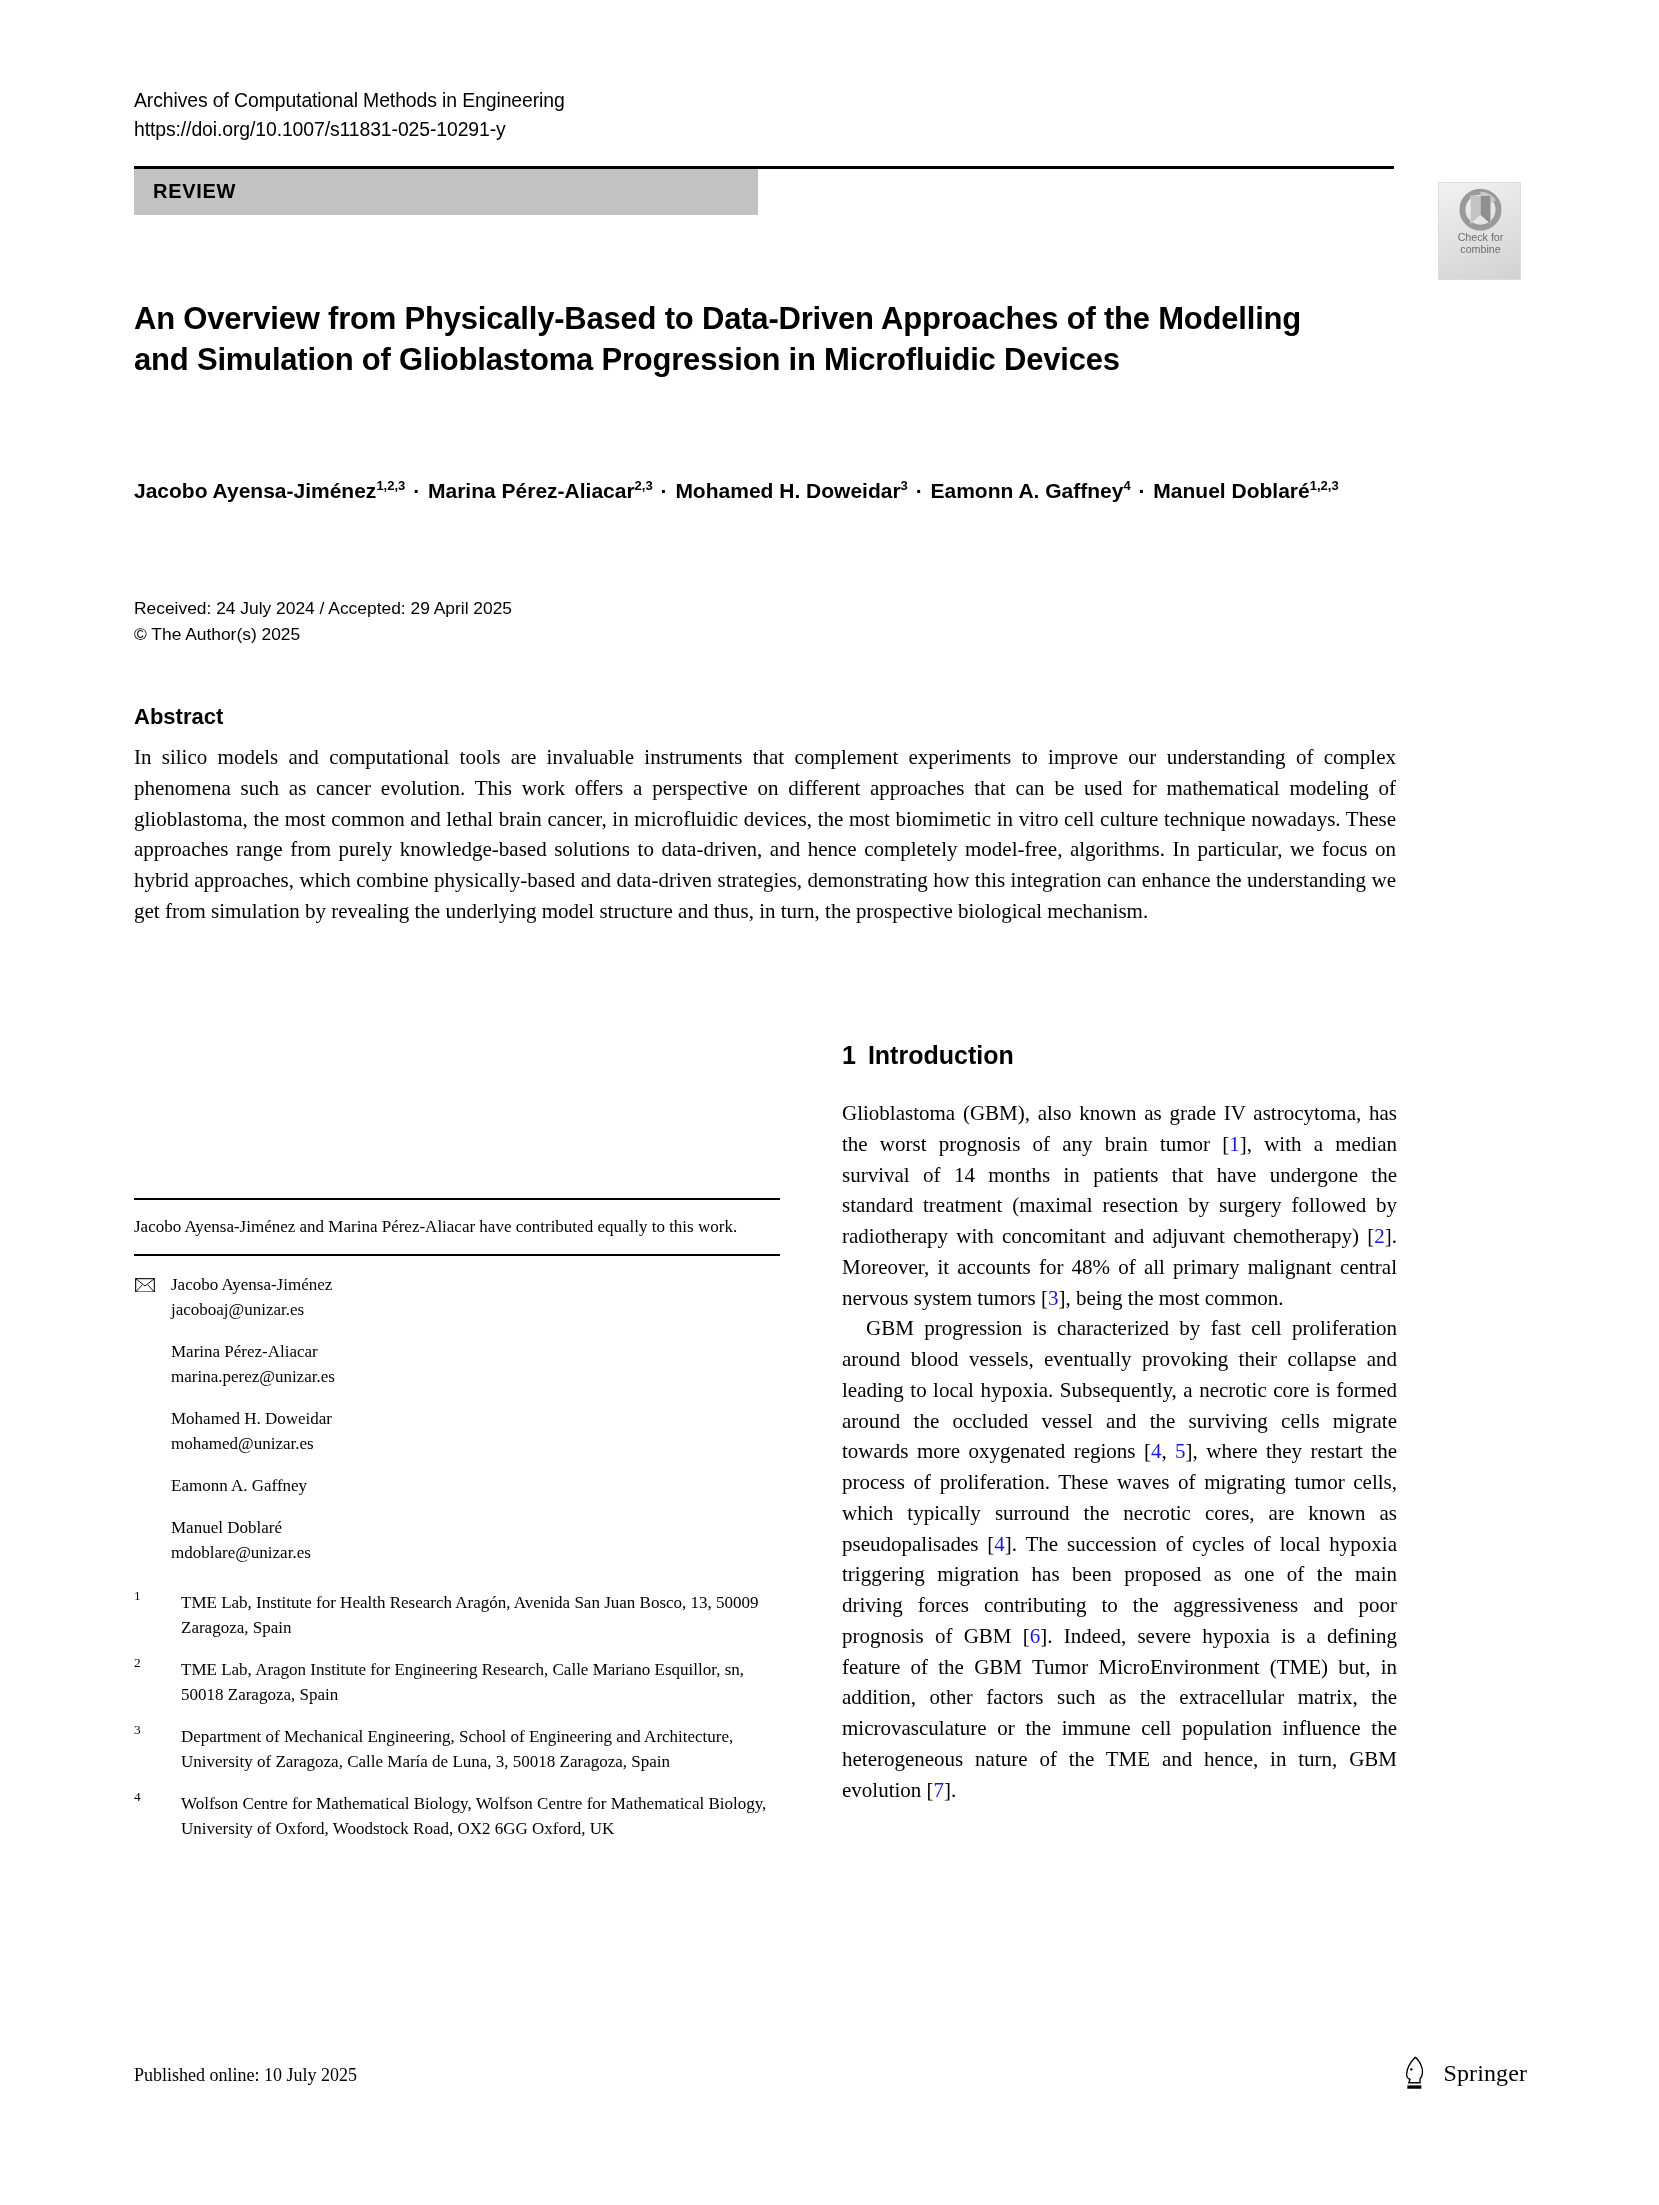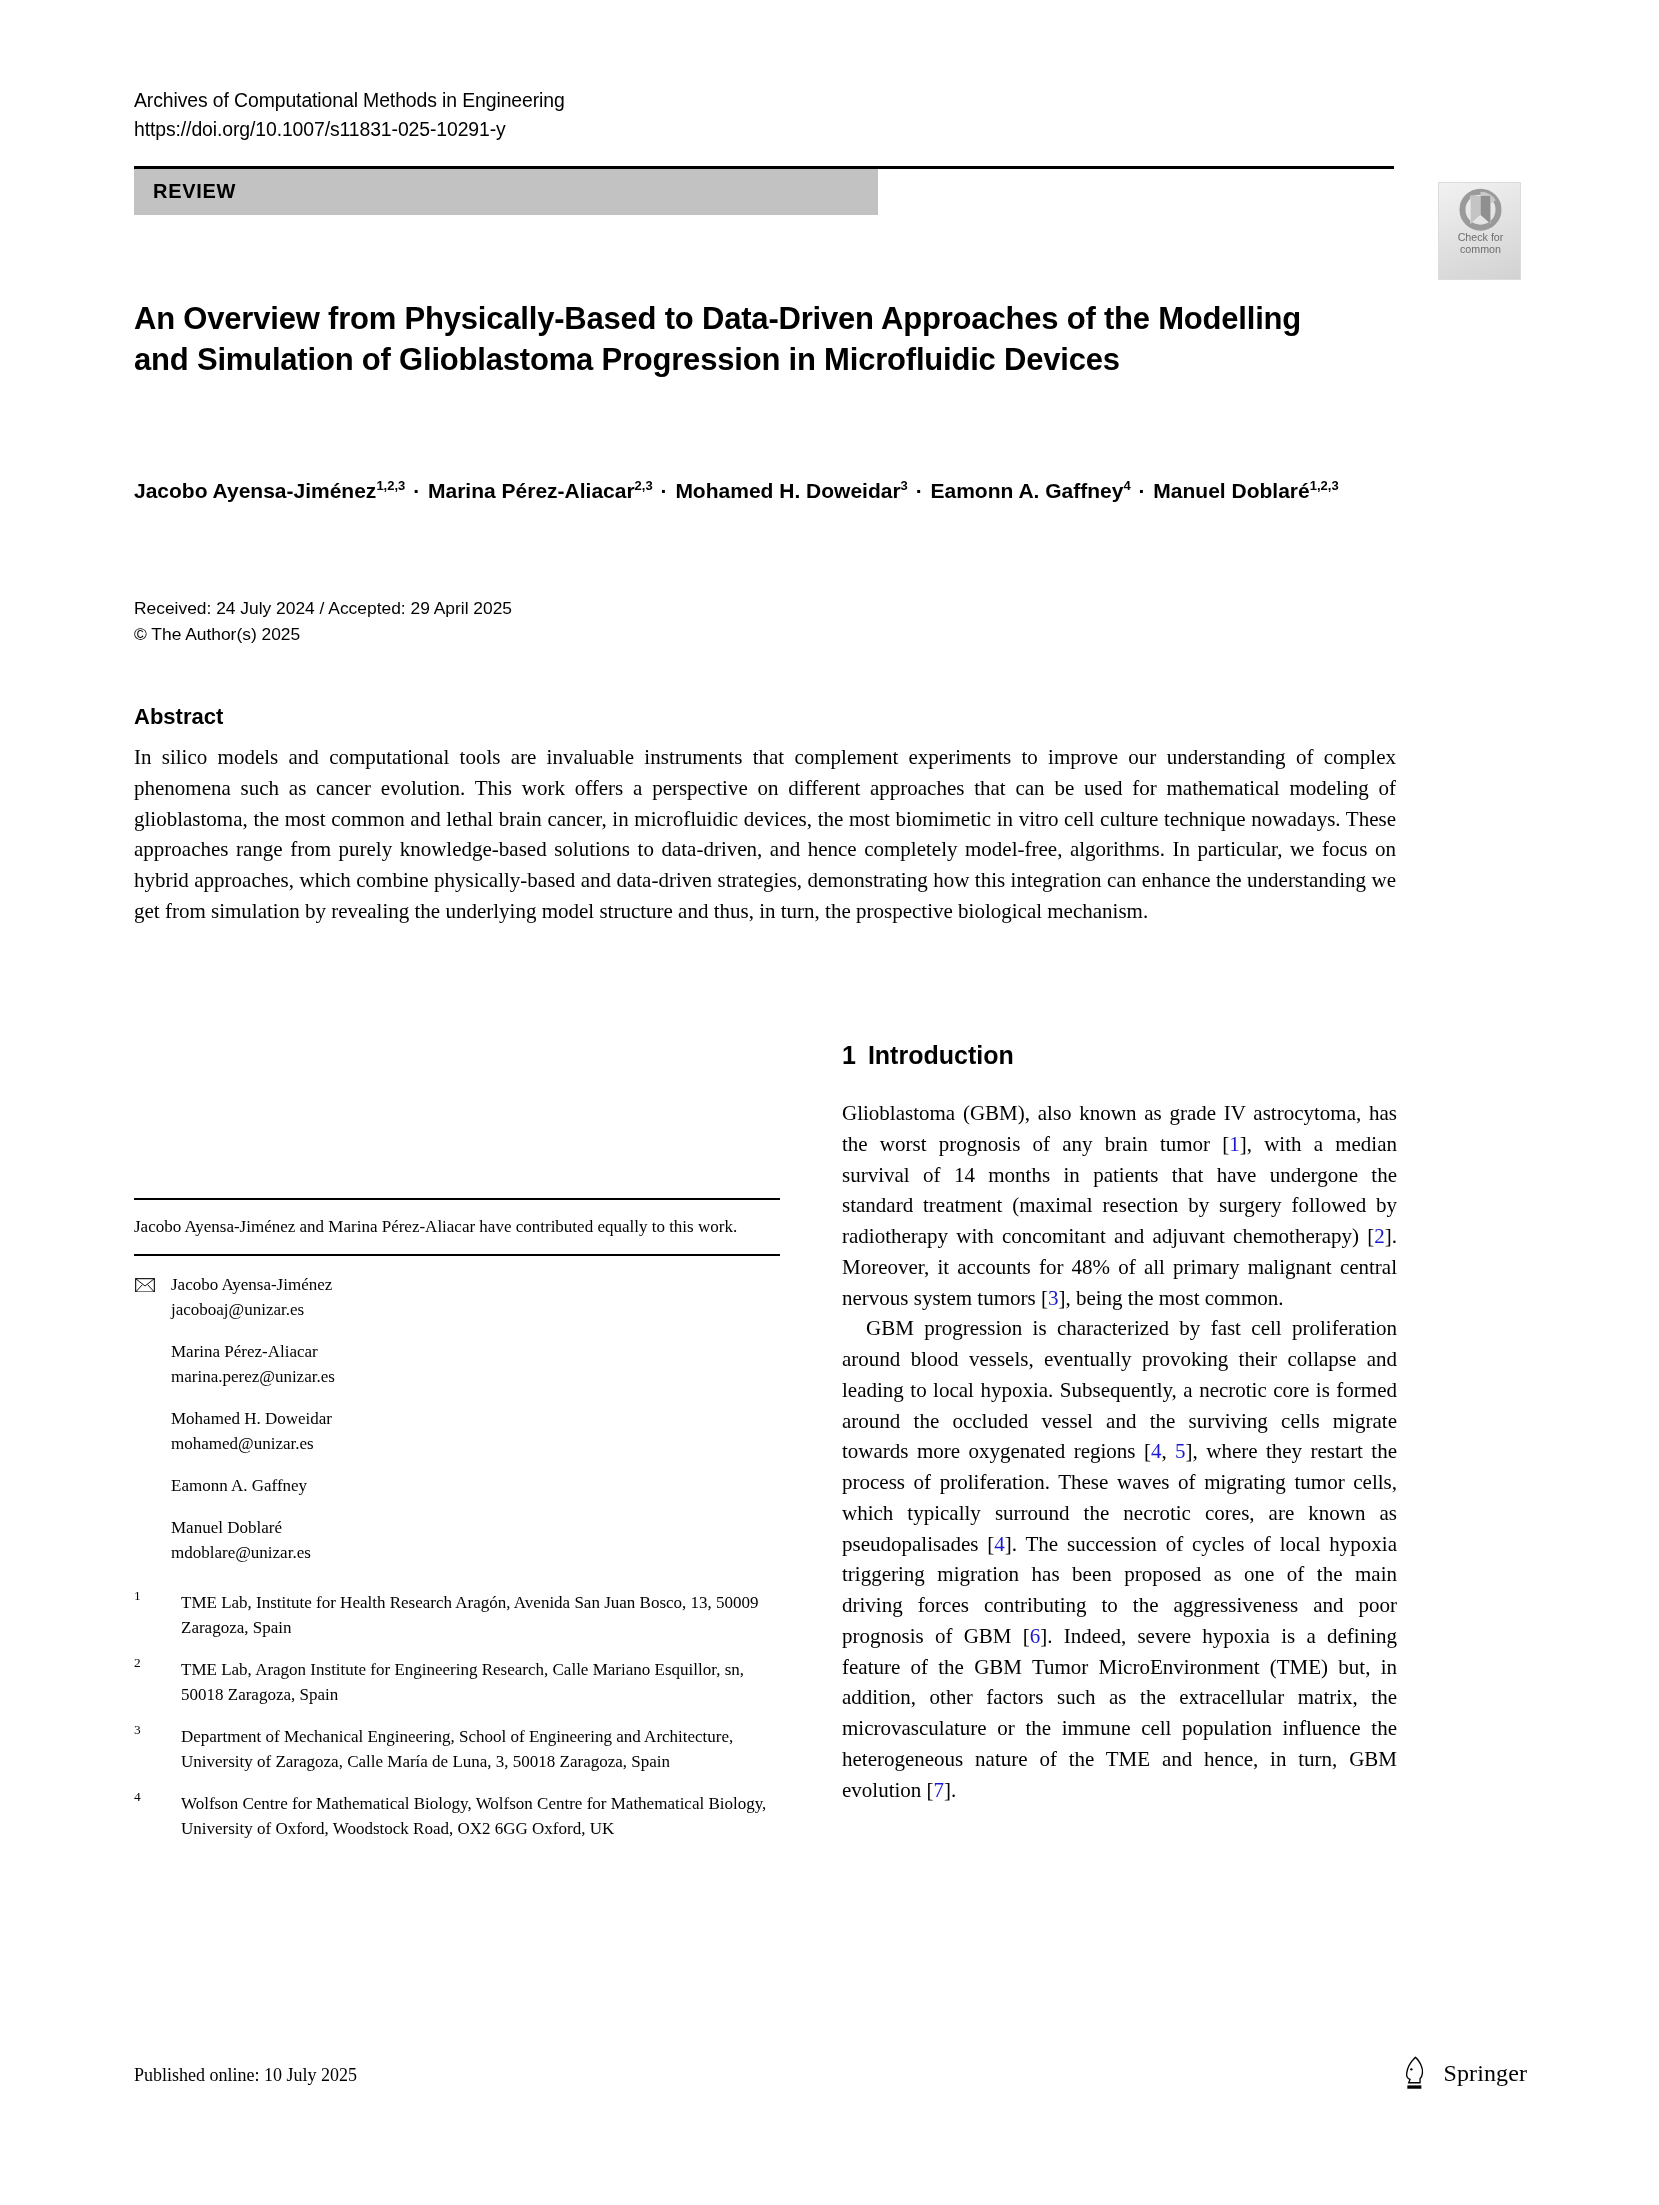--- a/index.html
+++ b/index.html
@@ -37,21 +37,21 @@
     left: 134px;
     top: 166px;
     width: 1260px;
     height: 3.3px;
     background: #000000;
   }
   .type-bar {
     position: absolute;
     left: 134px;
     top: 169px;
-    width: 744px;
+    width: 624px;
     height: 46px;
     background: #c2c2c2;
   }
   .type-bar span {
     position: absolute;
     left: 19px;
     top: 10.7px;
     font-family: "Liberation Sans", sans-serif;
     font-size: 20px;
     font-weight: bold;
@@ -267,21 +267,21 @@
   <div class="crossmark">
     <svg viewBox="0 0 124 78">
       <circle cx="62" cy="40" r="27" fill="none" stroke="#9a9a9a" stroke-width="9"></circle>
       <path d="M62 40 L62 13 A27 27 0 0 1 85 26 Z" fill="#c9c9c9"></path>
       <path d="M47 19 L77 19 L77 61 L62 48 L47 61 Z" fill="#ffffff"></path>
       <path d="M47 19 L62 19 L62 48 L47 61 Z" fill="#c4c4c4"></path>
       <path d="M62 19 L77 19 L77 61 L62 48 Z" fill="#8f8f8f"></path>
     </svg>
     <div class="crossmark-label">
       <div>Check for</div>
-      <div>common</div>
+      <div>combine</div>
     </div>
   </div>
 
   <h1 class="title">An Overview from Physically-Based to Data-Driven Approaches of the Modelling and Simulation of Glioblastoma Progression in Microfluidic Devices</h1>
 
   <div class="authors"><span>Jacobo Ayensa-Jiménez</span><sup>1,2,3</sup><span class="sep"> · </span><span>Marina Pérez-Aliacar</span><sup>2,3</sup><span class="sep"> · </span><span>Mohamed H. Doweidar</span><sup>3</sup><span class="sep"> · </span><span>Eamonn A. Gaffney</span><sup>4</sup><span class="sep"> · </span><span>Manuel Doblaré</span><sup>1,2,3</sup></div>
 
   <div class="dates">
     <div>Received: 24 July 2024 / Accepted: 29 April 2025</div>
     <div>© The Author(s) 2025</div>

